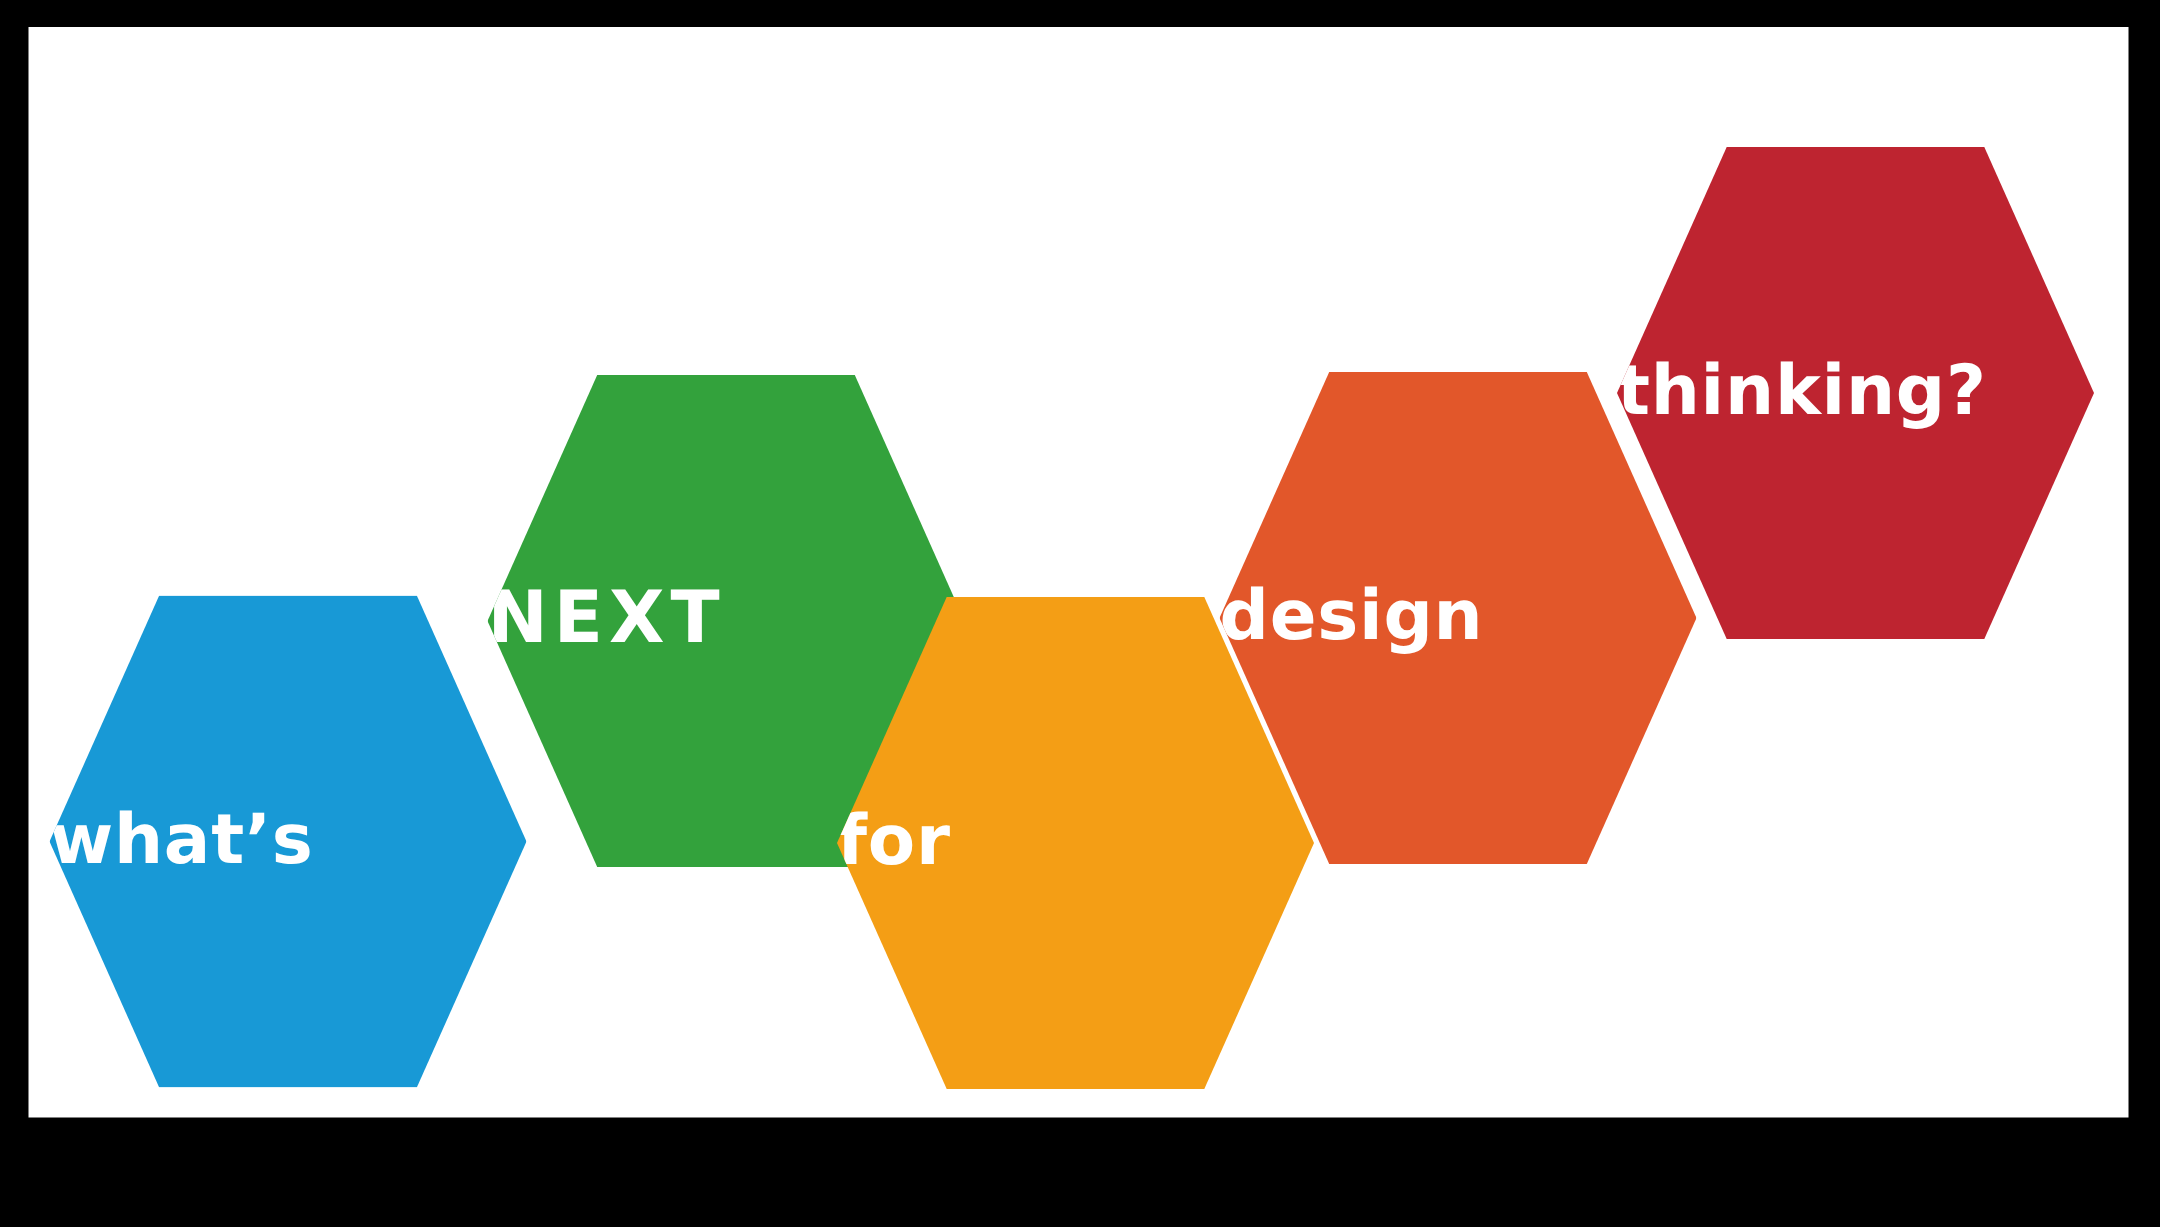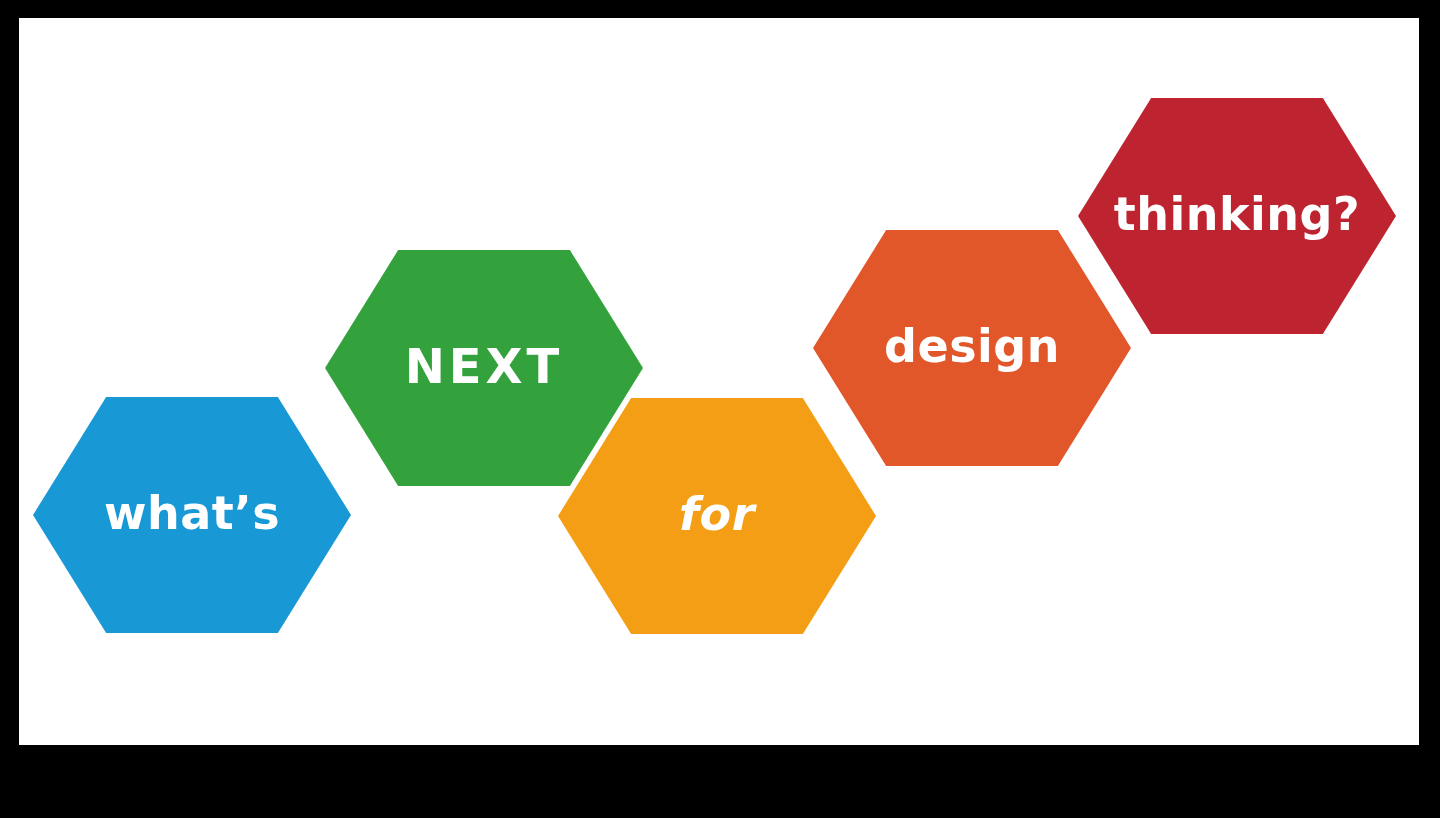--- a/index.html
+++ b/index.html
@@ -17,59 +17,58 @@
     left: 19px;
     top: 18px;
     width: 1400px;
     height: 727px;
     background: #ffffff;
   }
 
   .hex {
     position: absolute;
     width: 318px;
-    height: 236px;
+    height: 328px;
     clip-path: polygon(0% 50%, 23% 0%, 77% 0%, 100% 50%, 77% 100%, 23% 100%);
     display: flex;
     align-items: center;
-    justify-content: center;
   }
 
   .hex-label {
     color: #ffffff;
     font-weight: 800;
     font-size: 46px;
     letter-spacing: 0.5px;
     white-space: nowrap;
     transform: translateY(-2px);
   }
 
   
   .hex-1 { left: 14px;   top: 379px; }
   .hex-2 { left: 306px;  top: 232px; }
   .hex-3 { left: 539px;  top: 380px; }
-  .hex-4 { left: 794px;  top: 212px; }
+  .hex-4 { left: 794px;  top: 230px; }
   .hex-5 { left: 1059px; top: 80px;  }
 
   .hex-2 .hex-label { letter-spacing: 4px; font-size: 48px; }
 </style>
 </head>
 <body>
 
 <div class="canvas">
 
   <div class="hex hex-1" style="background: rgb(24, 153, 214);">
     <span class="hex-label">what’s</span>
   </div>
 
   <div class="hex hex-2" style="background: rgb(51, 162, 60);">
     <span class="hex-label">NEXT</span>
   </div>
 
-  <div class="hex hex-3" style="background: rgb(244, 158, 21); font-style: italic;">
+  <div class="hex hex-3" style="background: rgb(244, 158, 21);">
     <span class="hex-label">for</span>
   </div>
 
   <div class="hex hex-4" style="background: rgb(226, 87, 42);">
     <span class="hex-label">design</span>
   </div>
 
   <div class="hex hex-5" style="background: rgb(190, 36, 48);">
     <span class="hex-label">thinking?</span>
   </div>

